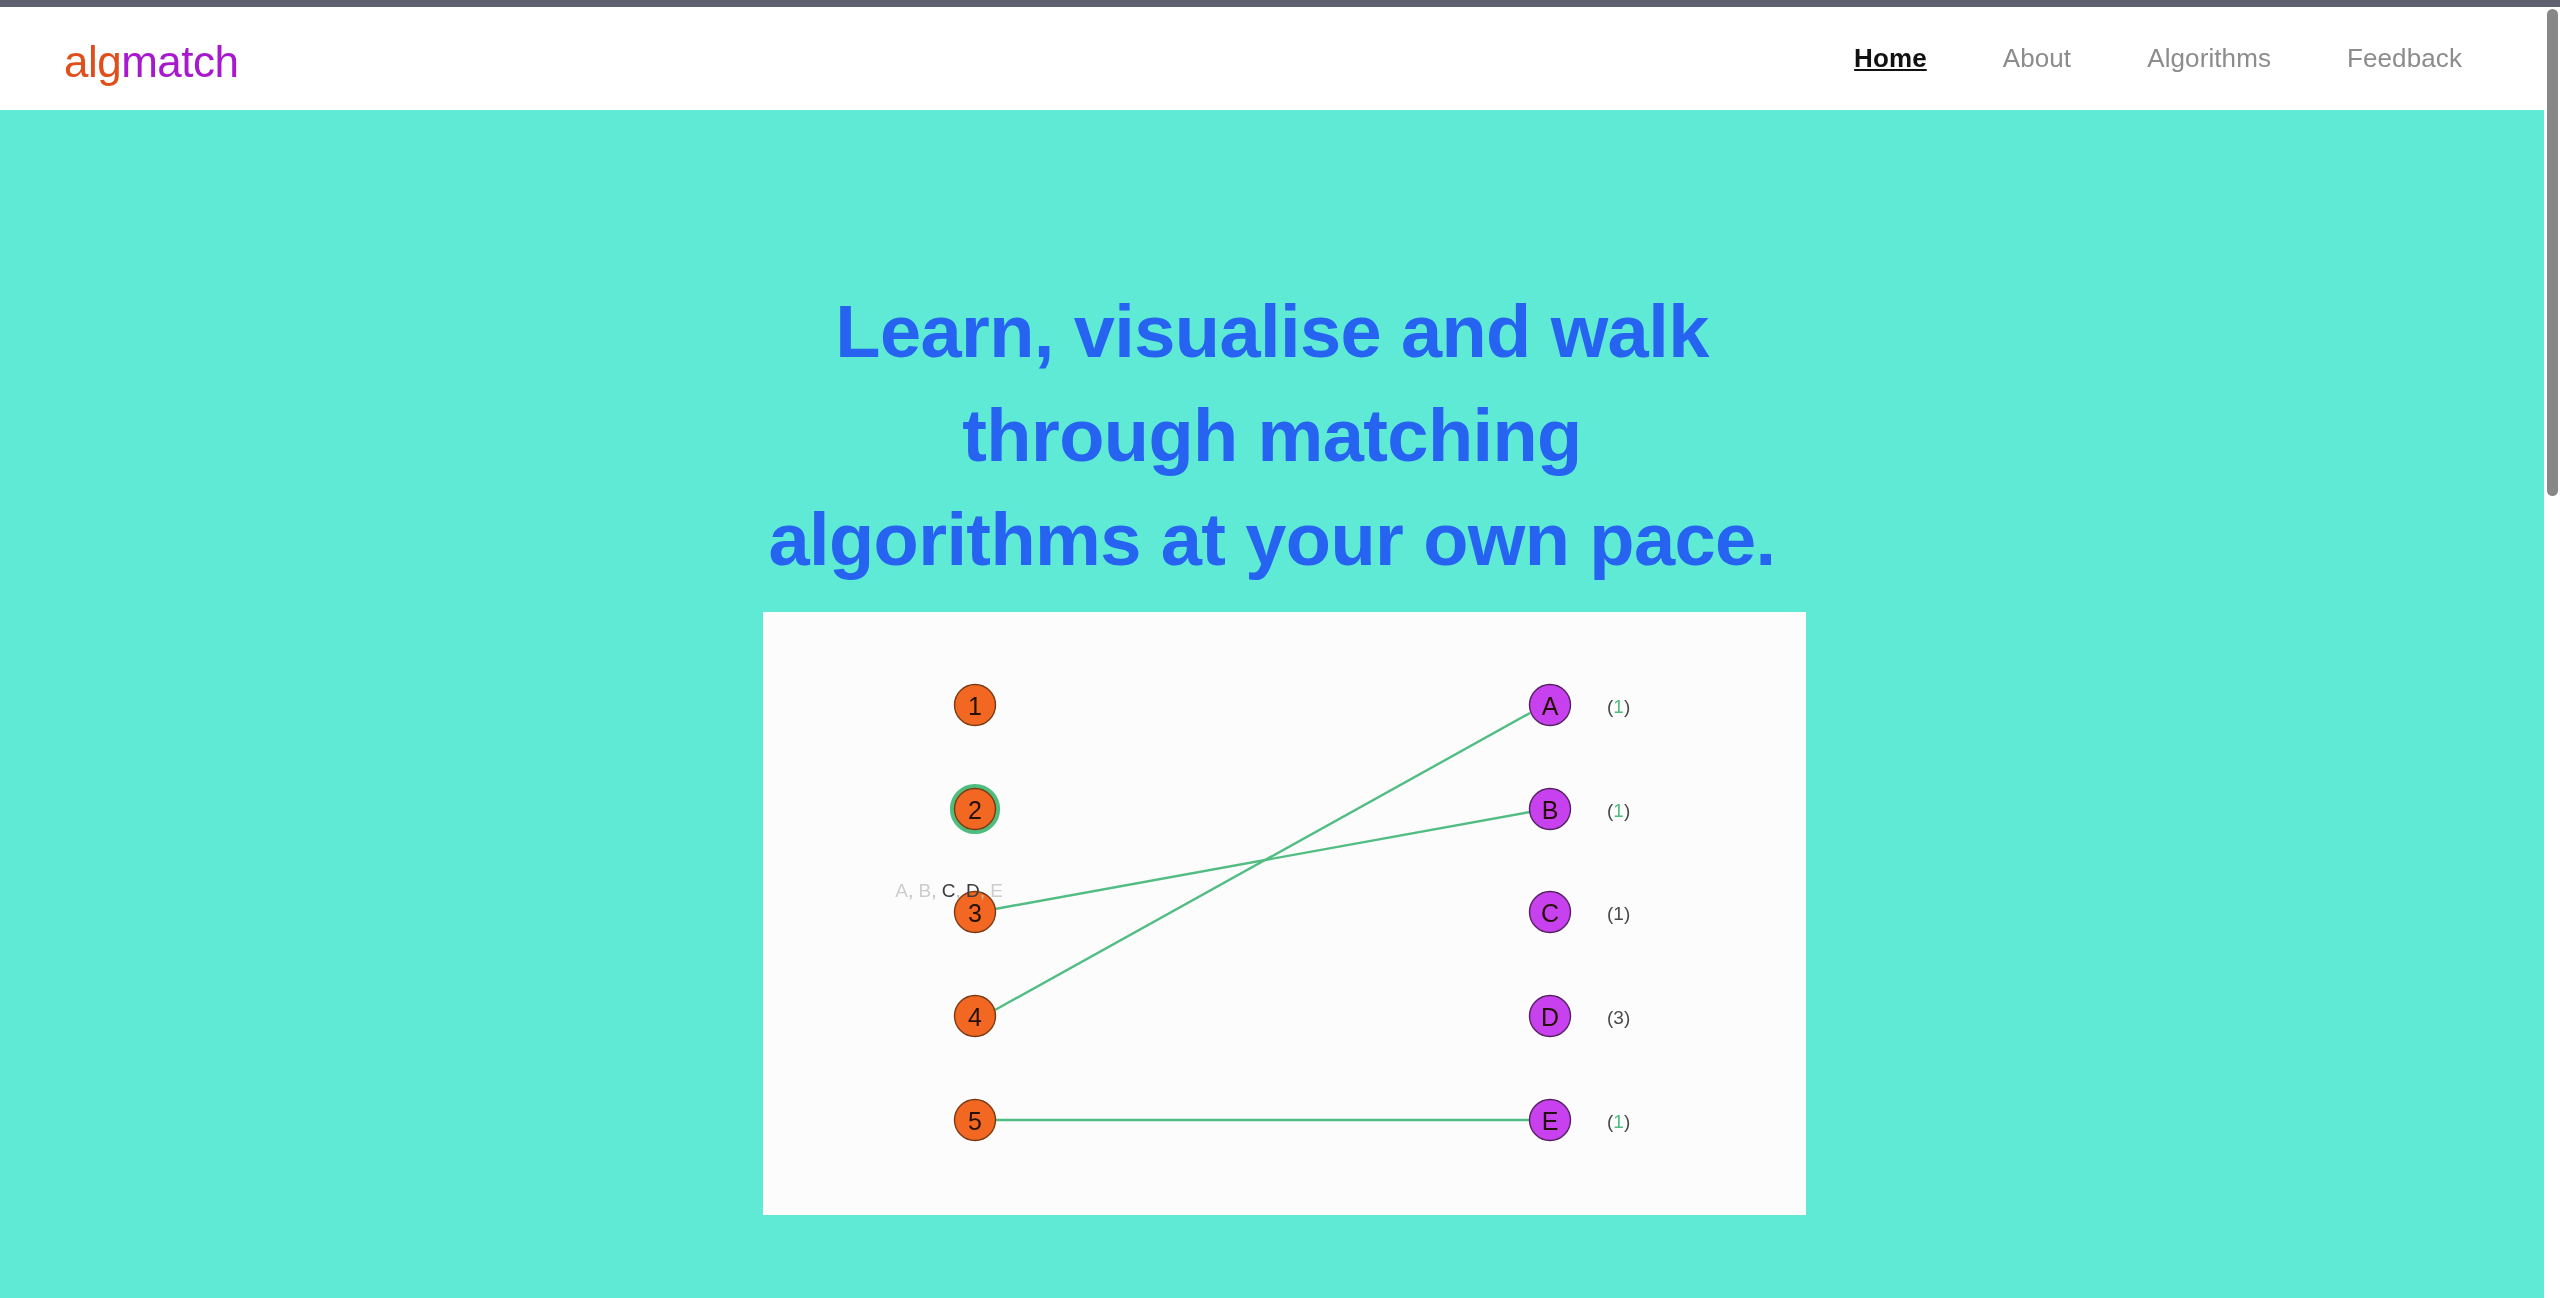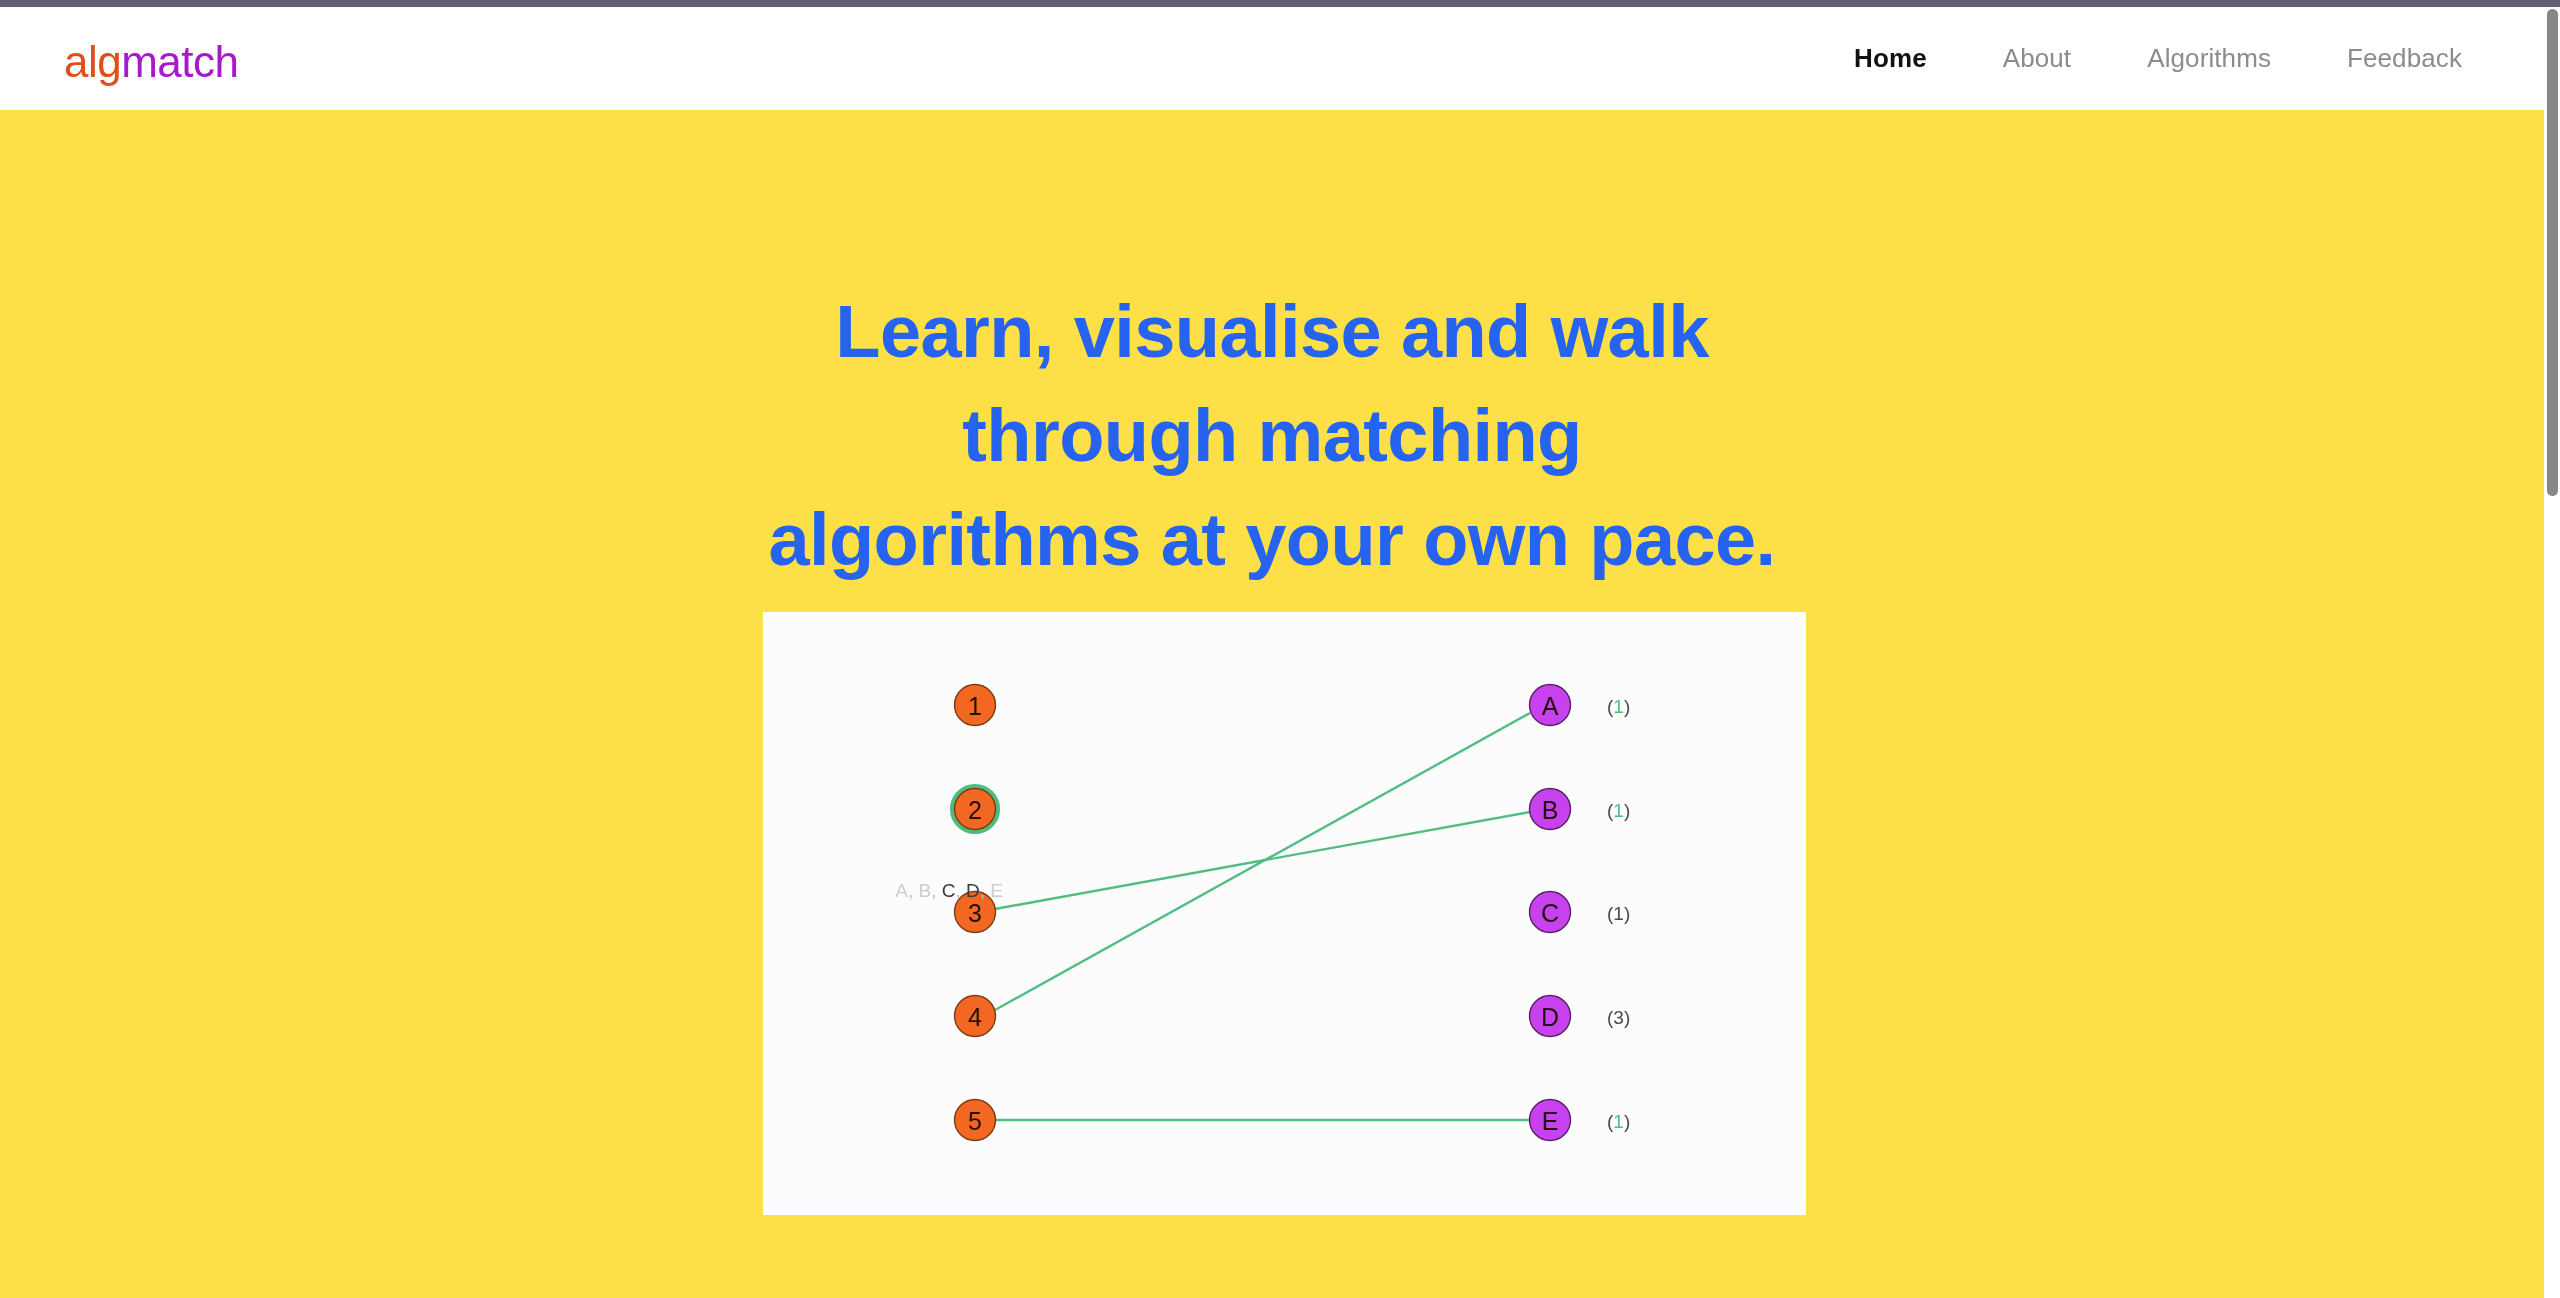--- a/index.html
+++ b/index.html
@@ -10,21 +10,21 @@
     height: 1298px;
     overflow: hidden;
     background: #ffffff;
     font-family: "Liberation Sans", sans-serif;
   }
 
   #page {
     position: relative;
     width: 2560px;
     height: 1298px;
-    background: #fde047;
+    background: #5eead4;
     overflow: hidden;
   }
 
   
   .top-chrome {
     position: absolute;
     top: 0; left: 0;
     width: 2560px;
     height: 7px;
     background: #5f6170;
@@ -64,21 +64,21 @@
   .nav-link {
     font-size: 26px;
     color: #8c8c8c;
     text-decoration: none;
     white-space: nowrap;
     padding: 10px 0;
     margin-left: 76px;
     cursor: pointer;
     letter-spacing: 0.1px;
   }
-  .nav-link:first-child { margin-left: 10px; }
+  .nav-link:first-child { margin-left: 10px; text-decoration: underline; }
   .nav-link.active {
     color: #111111;
     font-weight: bold;
   }
 
   
   .hero {
     position: absolute;
     top: 280px;
     left: 0;

